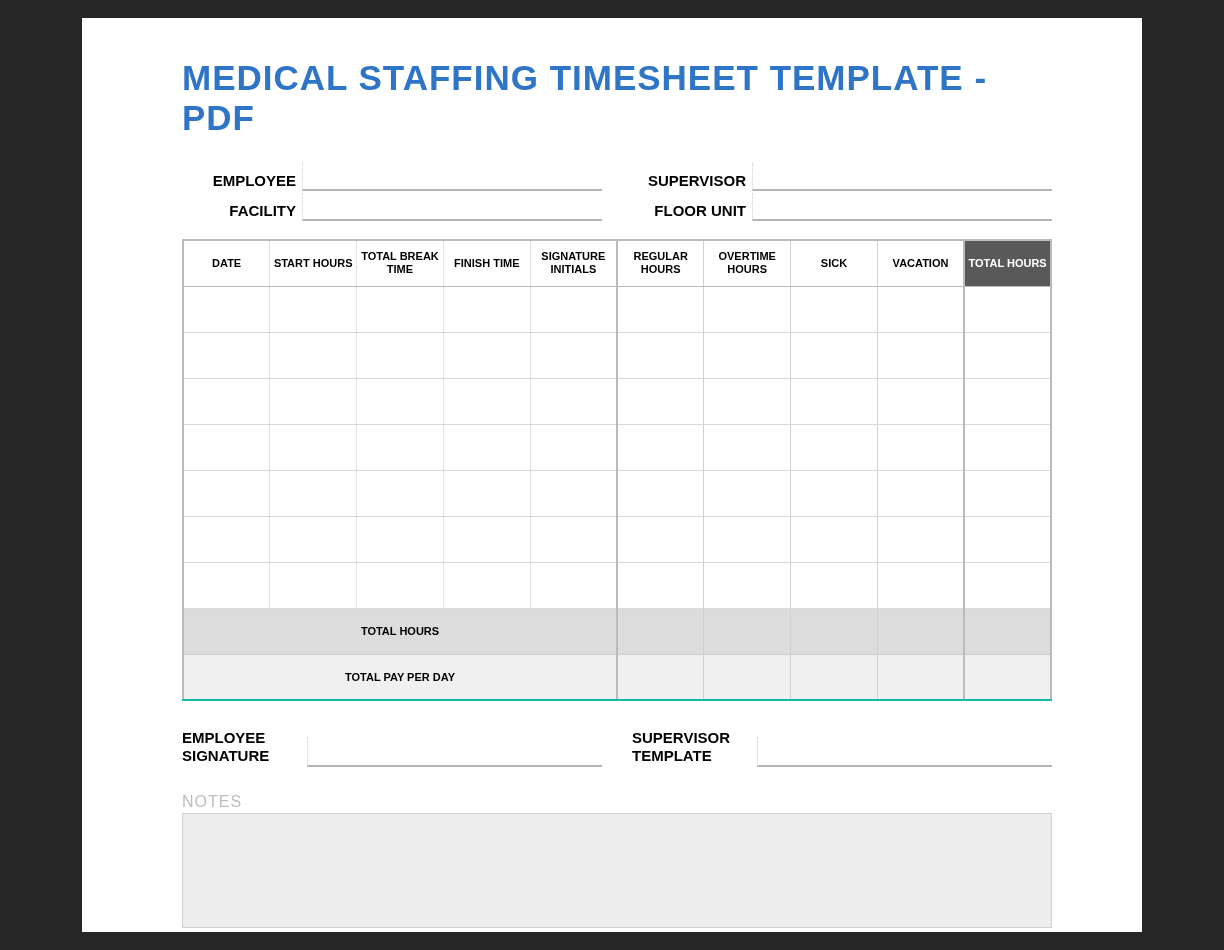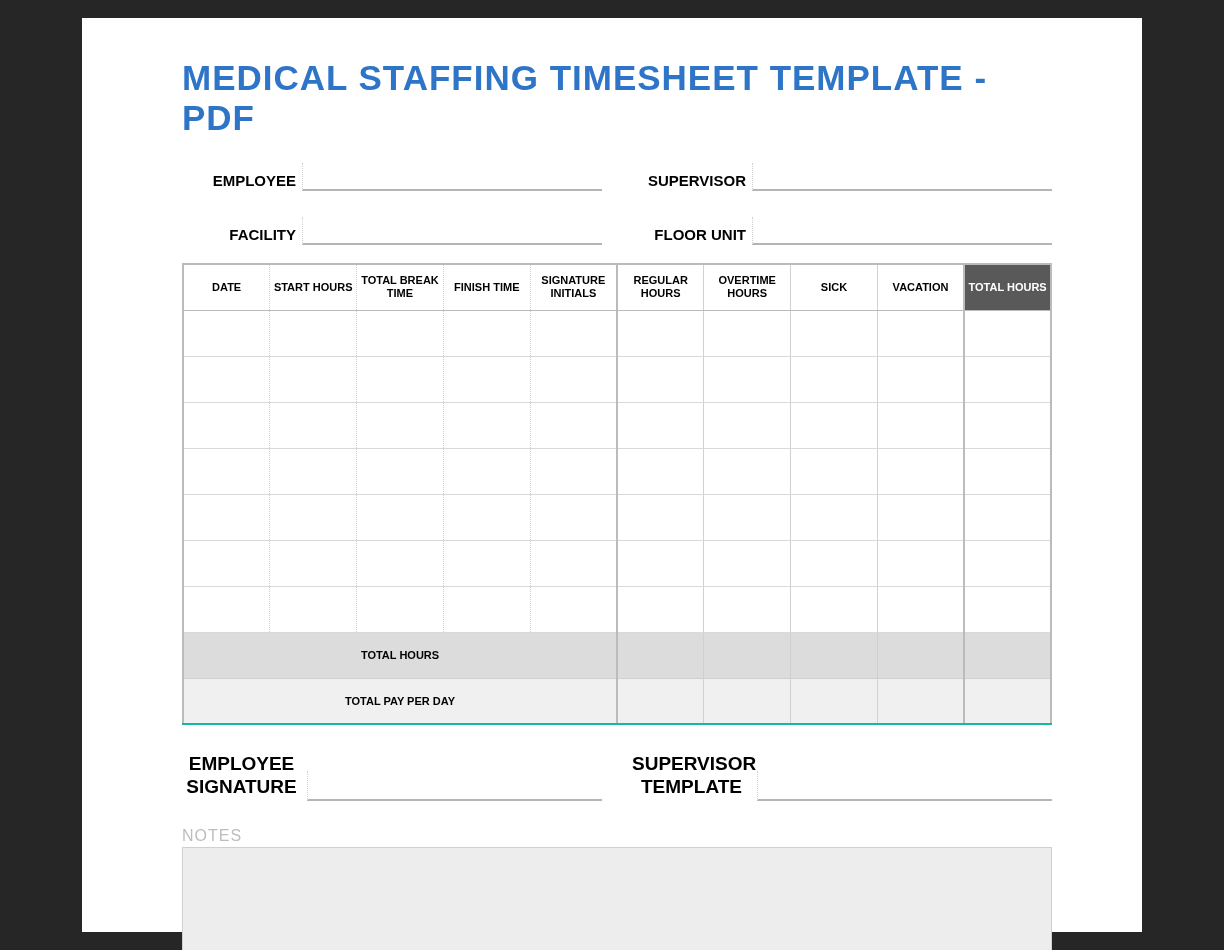--- a/index.html
+++ b/index.html
@@ -30,21 +30,21 @@
     color: #2e75c7;
     font-size: 35px;
     font-weight: bold;
     letter-spacing: 1px;
     margin: 0 0 25px 0;
   }
   
   .info {
     display: grid;
     grid-template-columns: 120px 1fr 30px 120px 1fr;
-    row-gap: 26px;
+    row-gap: 2px;
     margin-bottom: 18px;
     align-items: end;
   }
   .info-label {
     font-size: 15px;
     font-weight: bold;
     text-align: right;
     padding-right: 6px;
     padding-bottom: 2px;
     white-space: nowrap;
@@ -122,23 +122,23 @@
   }
   tfoot tr:last-child td, tfoot tr:last-child th { border-bottom: 2px solid #14b8a6; }
   
   .sig {
     display: grid;
     grid-template-columns: 125px 1fr 30px 125px 1fr;
     margin-top: 28px;
     align-items: end;
   }
   .sig-label {
-    font-size: 19px;
-    font-weight: bold;
-    text-align: center;
+    font-size: 15px;
+    font-weight: bold;
+    text-align: left;
     line-height: 1.2;
     padding-right: 6px;
     padding-bottom: 2px;
   }
   .sig-field {
     height: 30px;
     border-bottom: 2px solid #b5b5b5;
     border-left: 1px dotted #d0d0d0;
   }
   

